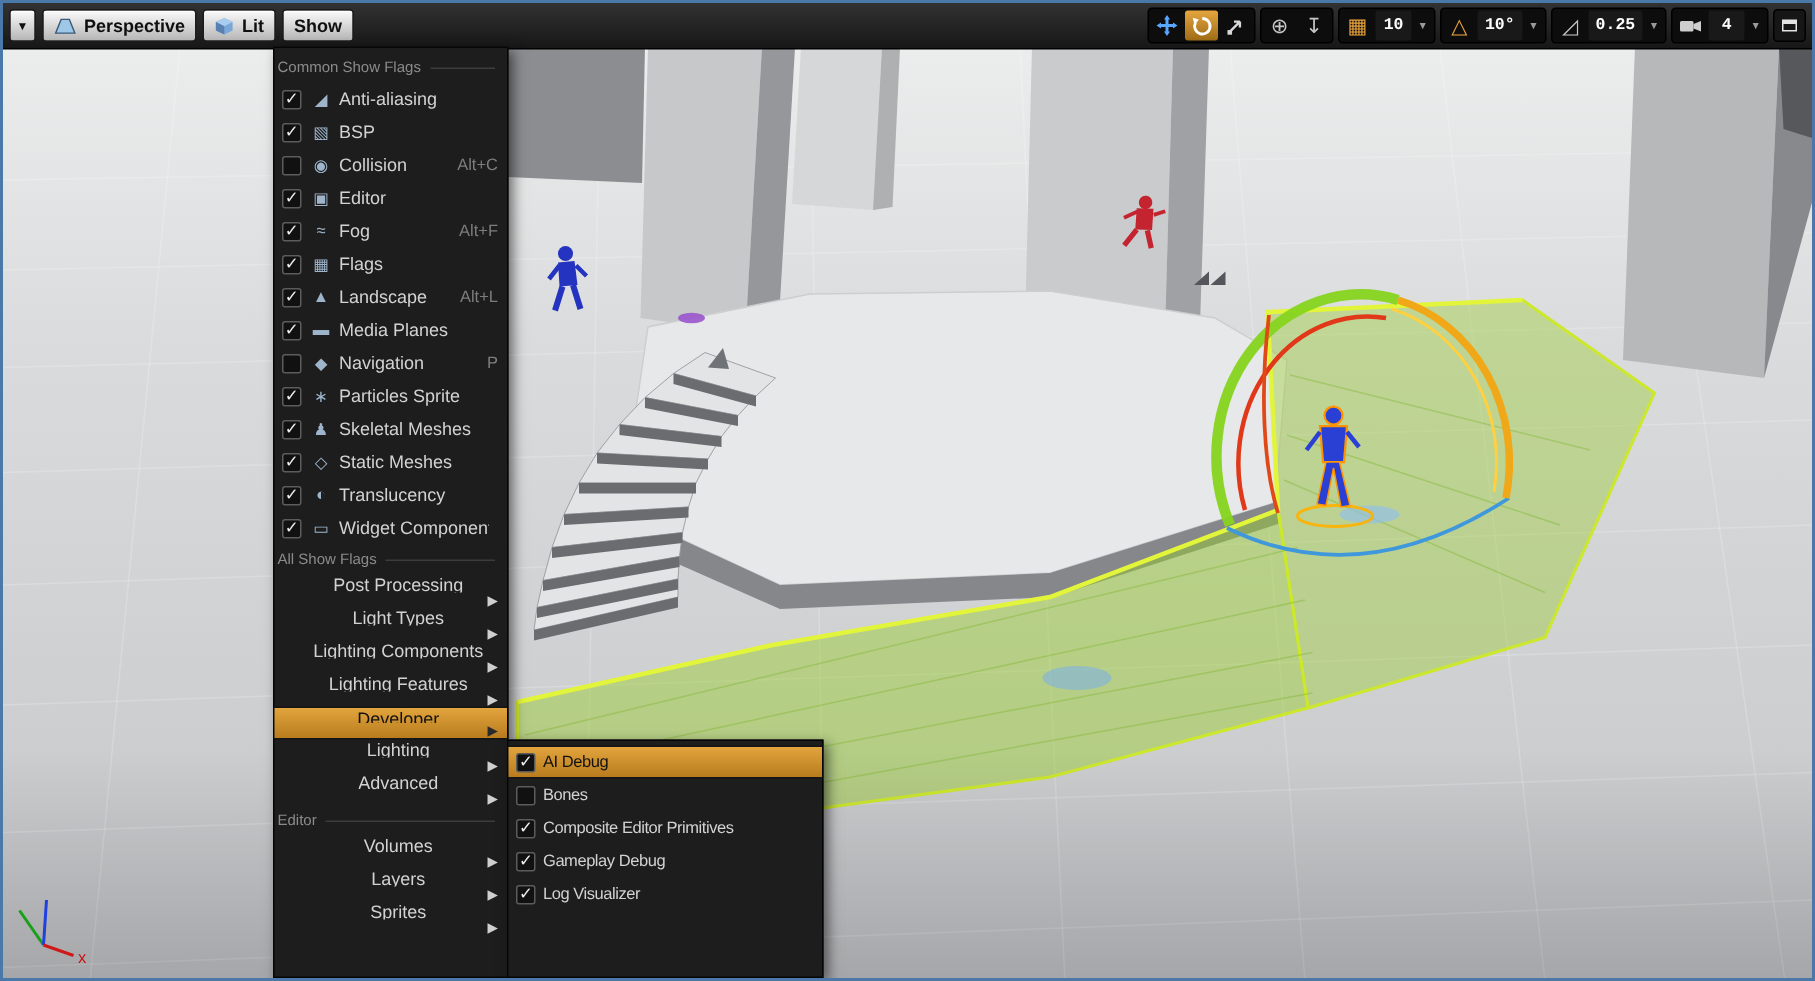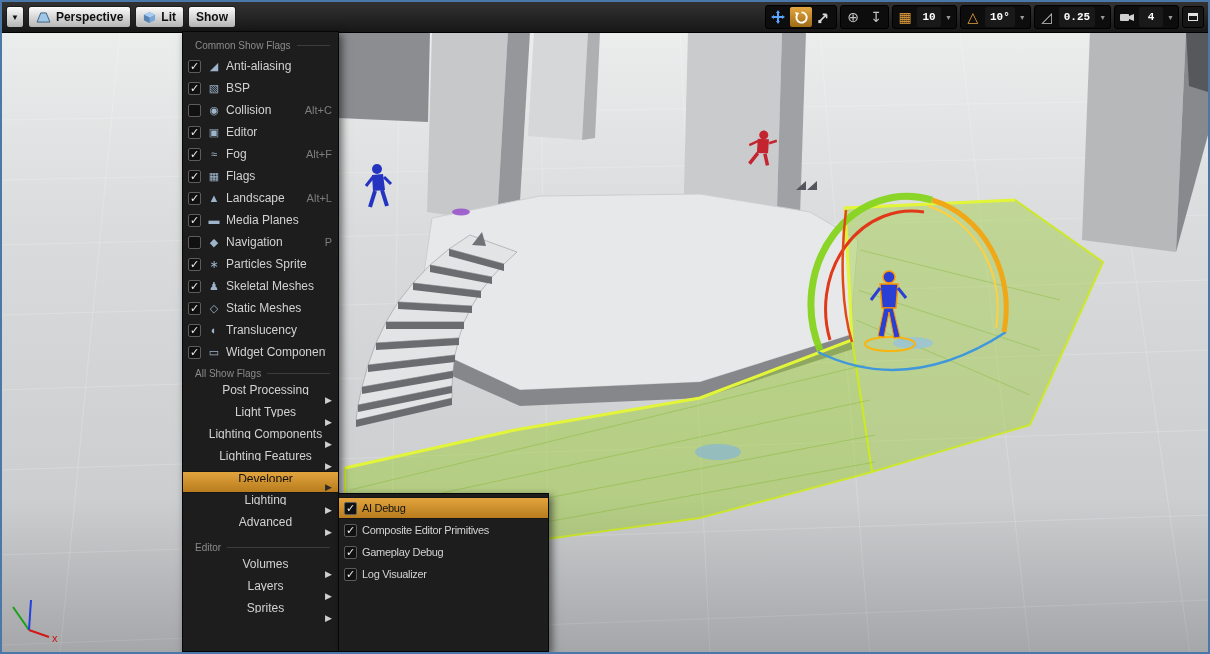--- a/index.html
+++ b/index.html
@@ -29,21 +29,21 @@
   .mi.hl{background:linear-gradient(#e2a43d,#b87c1e);color:#121212;border-top:1px solid #151515;border-bottom:1px solid #151515;height:20px;}
   .mi.hl .arr,.mi.hl .sc{color:#2a2a2a;}
   .cb{flex:0 0 13px;width:13px;height:13px;background:#111;border:1px solid #5c5c5c;border-radius:2px;display:flex;align-items:center;justify-content:center;margin-right:5px;box-sizing:border-box;}
   .chk{color:#efefef;font-size:11px;line-height:10px;}
   .mico{flex:0 0 16px;text-align:center;margin-right:4px;color:#9db4ca;font-size:11px;}
   .lbl{flex:1;overflow:hidden;}
   .sc{color:#7d7d7d;font-size:11px;margin-left:6px;}
   .arr{margin-left:auto;color:#cfcfcf;font-size:9px;}
   .mi.plain{padding-left:40px;}
   .mi.sub{padding-left:16px;flex-direction:column;}
-  .mhead{display:flex;align-items:center;gap:6px;height:20px;padding:0 8px 0 12px;color:#8b8b8b;font-size:10px;white-space:nowrap;}
+  .mhead{display:flex;align-items:center;gap:6px;height:20px;padding:0 8px 0 2px;color:#8b8b8b;font-size:10px;white-space:nowrap;}
   .mhead .hline{flex:1;height:1px;background:#3c3c3c;}
 </style>
 </head>
 <body>
 
 <div class="window">
 
   <svg class="scene" viewBox="2 2 1206 650" preserveAspectRatio="none">
     <defs>
       <linearGradient id="floorg" x1="0" y1="0" x2="0" y2="1">
@@ -448,20 +448,26 @@
 
   <div class="menu dev-menu">
     <div class="mi hl">
       <span class="cb">
           <span class="chk">✓</span>
         </span>
       <span class="lbl">AI Debug</span>
     </div>
     <div class="mi">
       <span class="cb">
+          <span class="chk"></span>
+        </span>
+      <span class="lbl">Bones</span>
+    </div>
+    <div class="mi">
+      <span class="cb">
           <span class="chk">✓</span>
         </span>
       <span class="lbl">Composite Editor Primitives</span>
     </div>
     <div class="mi">
       <span class="cb">
           <span class="chk">✓</span>
         </span>
       <span class="lbl">Gameplay Debug</span>
     </div>

